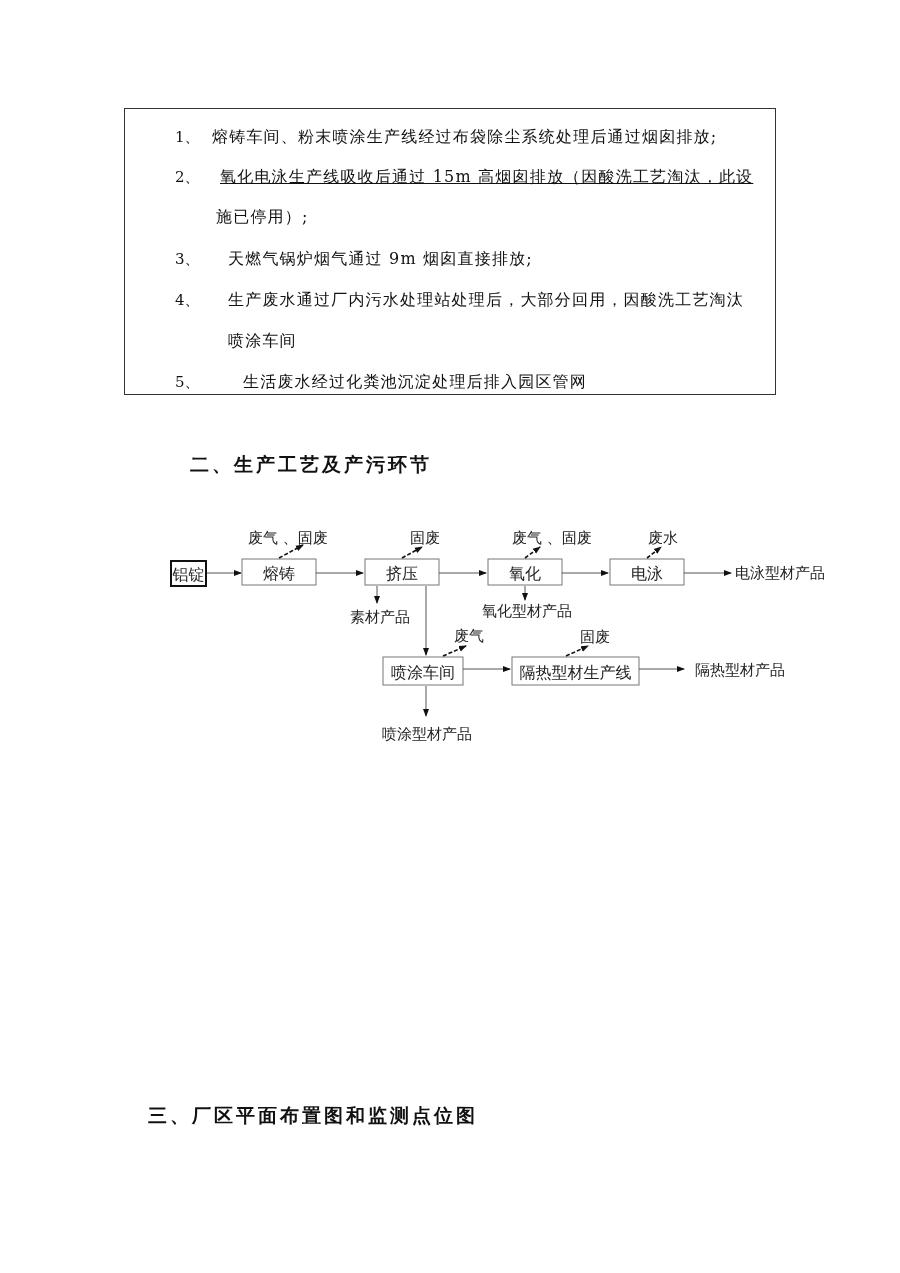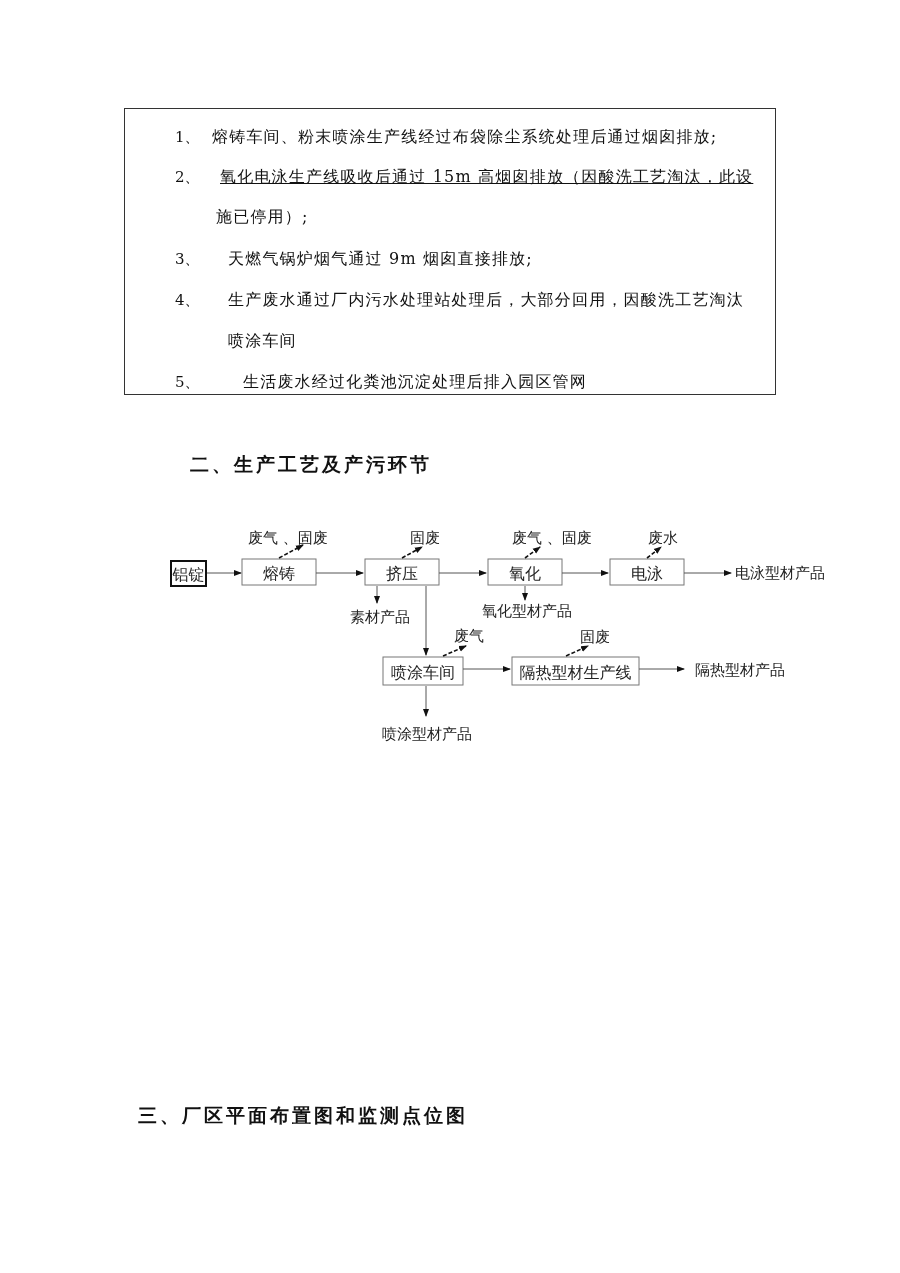--- a/index.html
+++ b/index.html
@@ -103,13 +103,13 @@
   <g>
     <rect x="512" y="657" width="127" height="28" fill="#fff" stroke="#777" stroke-width="1"></rect>
     <text class="boxlbl" x="575.5" y="678" text-anchor="middle">隔热型材生产线</text>
   </g>
   <line x1="566" y1="656" x2="588" y2="646" stroke="#111" stroke-width="1.6" stroke-dasharray="4,2" marker-end="url(#ah)"></line>
   <text class="lbl" x="580" y="642">固废</text>
   <line x1="639" y1="669" x2="684" y2="669" stroke="#555" stroke-width="1" marker-end="url(#ah)"></line>
   <text class="lbl" x="695" y="675">隔热型材产品</text>
 </svg>
 
-<div class="heading" style="left:138px;top:1103px;">三、厂区平面布置图和监测点位图</div>
+<div class="heading" style="left:148px;top:1103px;">三、厂区平面布置图和监测点位图</div>
 
 </body></html>

